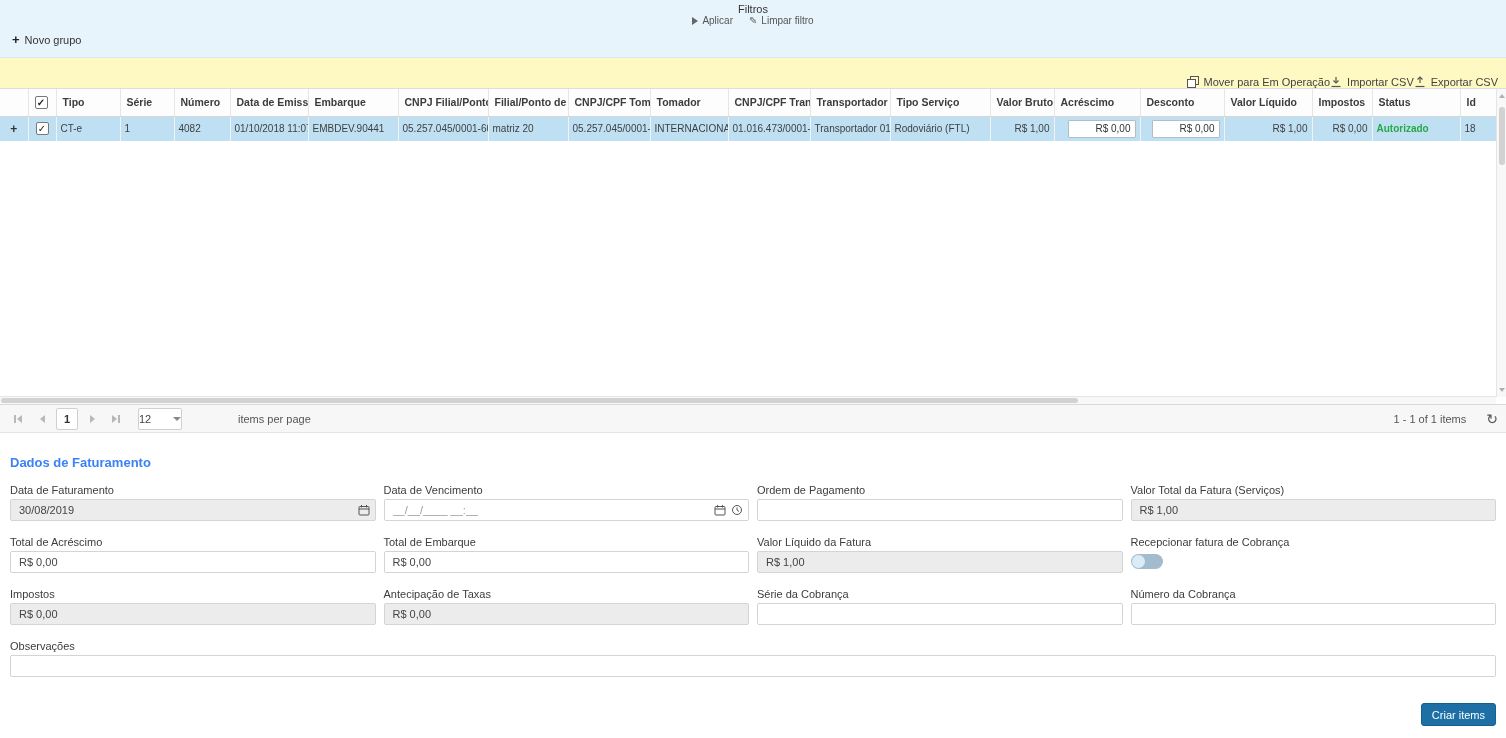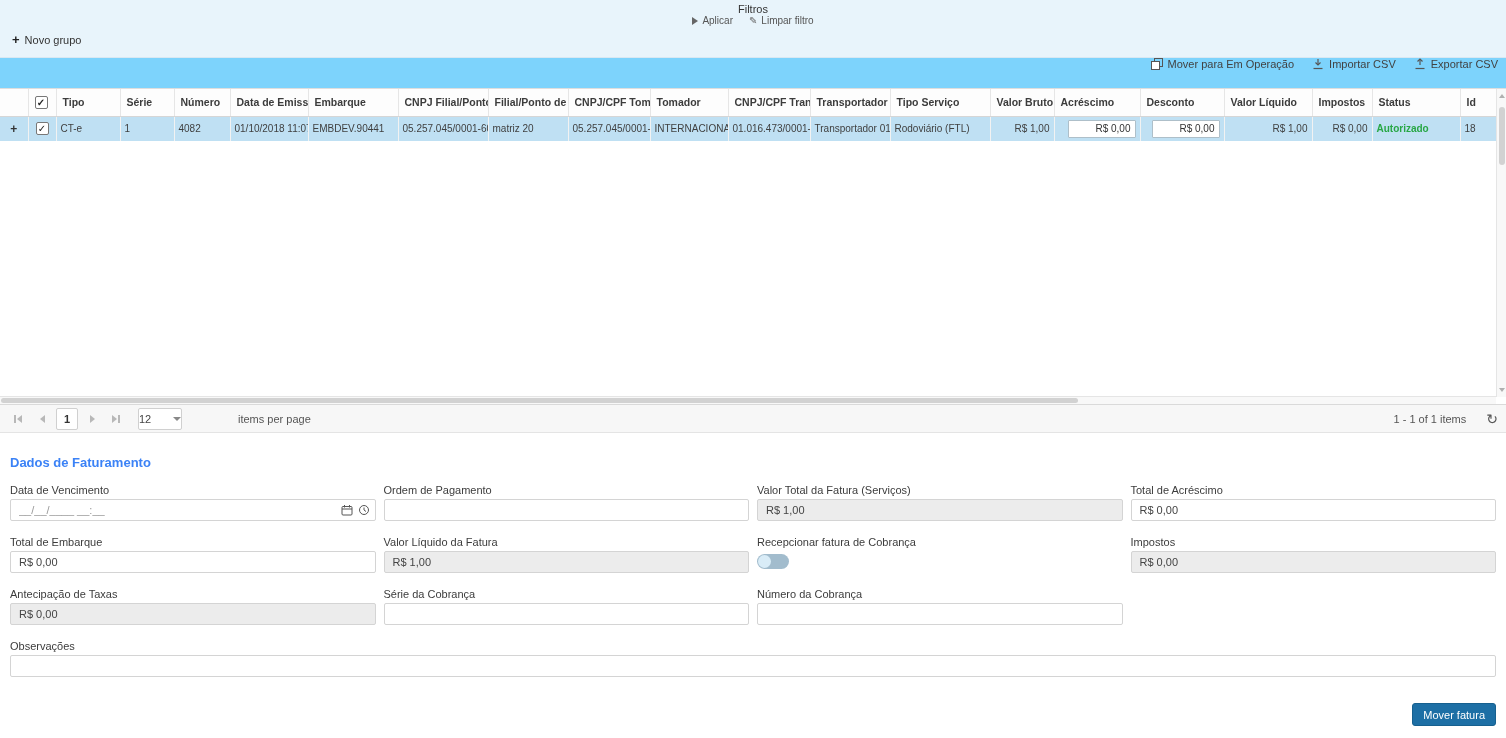--- a/index.html
+++ b/index.html
@@ -15,21 +15,21 @@
   .filter-head { display:flex; justify-content:space-between; align-items:center; padding:3px 8px 0; height:18px;flex-direction:column; }
   .filter-title { color:#333; }
   .filter-actions { display:flex; gap:16px; }
   .flt-btn { display:flex; align-items:center; gap:4px; color:#555; font-size:10px; cursor:pointer; }
   .play { width:0; height:0; border-top:4px solid transparent; border-bottom:4px solid transparent; border-left:6px solid #666; }
   .pencil { font-size:10px; color:#666; line-height:1; }
   .novo-grupo { display:inline-flex; align-items:center; gap:5px; margin:15px 0 0 12px; color:#333; cursor:pointer; }
   .plus { font-weight:bold; font-size:13px; line-height:1; color:#222; }
 
   
-  .grid-toolbar { display:flex; justify-content:flex-end; align-items:flex-start; gap:18px; height:30px; padding-right:8px; background:#7dd3fc; }
+  .grid-toolbar { display:flex; justify-content:flex-end; align-items:flex-end; height:30px; padding-right:8px; background:#fef9c3; }
   .tb-btn { display:flex; align-items:center; gap:5px; color:#424242; cursor:pointer; font-size:11px; }
   .tb-btn svg { display:block; }
 
   
   .grid-area { position:relative; height:316px; border-top:1px solid #dedede; background:#fff; }
   table.grid { border-collapse:collapse; table-layout:fixed; width:1496px; }
   .grid th {
     height:27px; font-weight:bold; color:#3c3c3c; text-align:left; padding:0 6px;
     border-bottom:1px solid #d6d6d6; border-left:1px solid #e6e6e6; background:#fdfdfd;
     overflow:hidden; white-space:nowrap; font-size:10.5px;
@@ -276,20 +276,35 @@
   <span class="pg-label">items per page</span>
   <span class="spacer"></span>
   <span class="pg-info">1 - 1 of 1 items</span>
   <span class="refresh">↻</span>
 </div>
 
 <div class="billing">
   <h2>Dados de Faturamento</h2>
   <div class="form-grid">
 
+    <div class="fgroup">
+      <label>Data de Faturamento</label>
+      <div class="input-wrap">
+        <input class="txt ro" readonly="" value="30/08/2019" style="">
+        <span class="wrap-icons">
+            <span>
+              <svg width="12" height="12" viewBox="0 0 12 12" fill="none" stroke="#555">
+                <rect x="1" y="2.5" width="10" height="8.5" rx="1"></rect>
+                <path d="M1 5h10"></path>
+                <path d="M3.5 1v2.5M8.5 1v2.5"></path>
+              </svg>
+            </span>
+          </span>
+      </div>
+    </div>
 
     <div class="fgroup">
       <label>Data de Vencimento</label>
       <div class="input-wrap">
         <input class="txt" placeholder="__/__/____ __:__" style="">
         <span class="wrap-icons">
           <span>
               <svg width="12" height="12" viewBox="0 0 12 12" fill="none" stroke="#555">
                 <rect x="1" y="2.5" width="10" height="8.5" rx="1"></rect>
                 <path d="M1 5h10"></path>
@@ -360,14 +375,14 @@
 
     <div class="fgroup full">
       <label>Observações</label>
       <div class="input-wrap"><input class="txt" value="" style=""></div>
     </div>
 
   </div>
 </div>
 
 <div class="footer">
-  <button class="btn-primary">Mover fatura</button>
+  <button class="btn-primary">Criar items</button>
 </div>
 
 </body></html>

